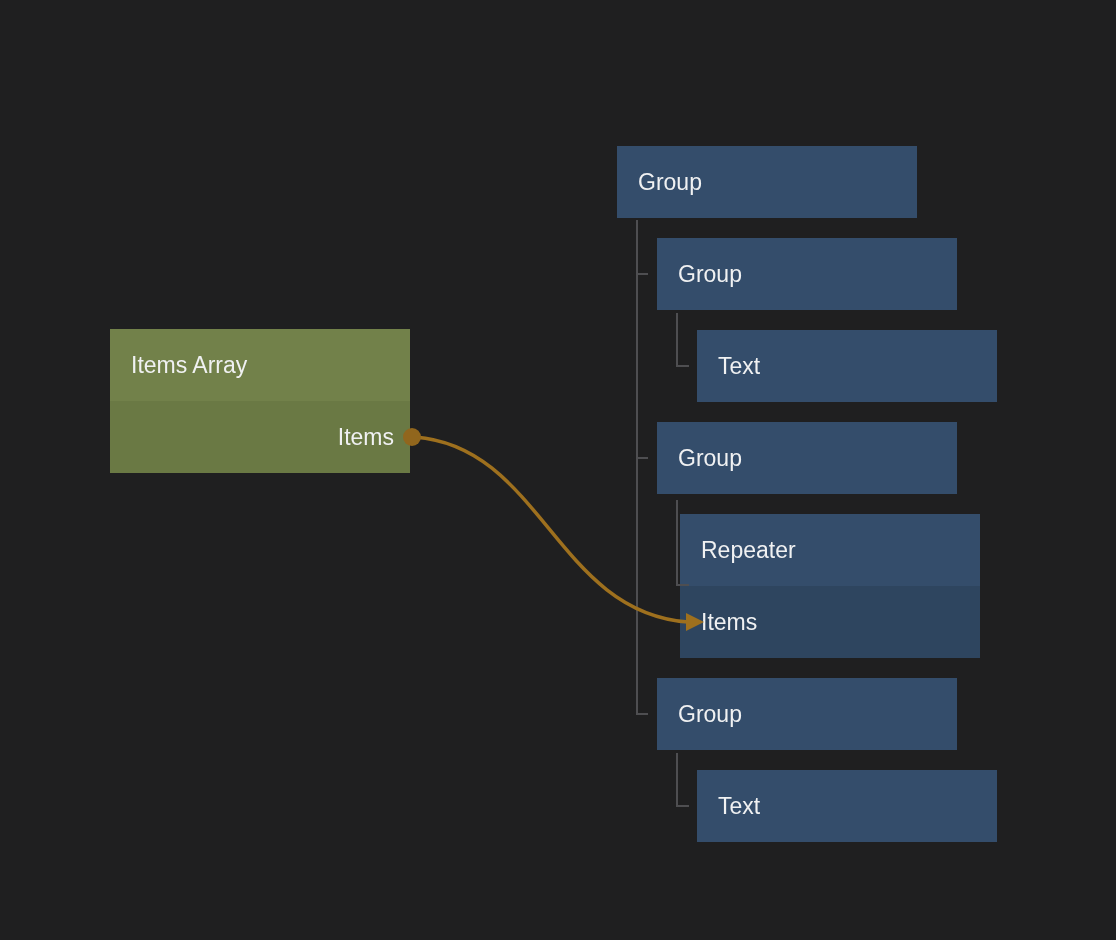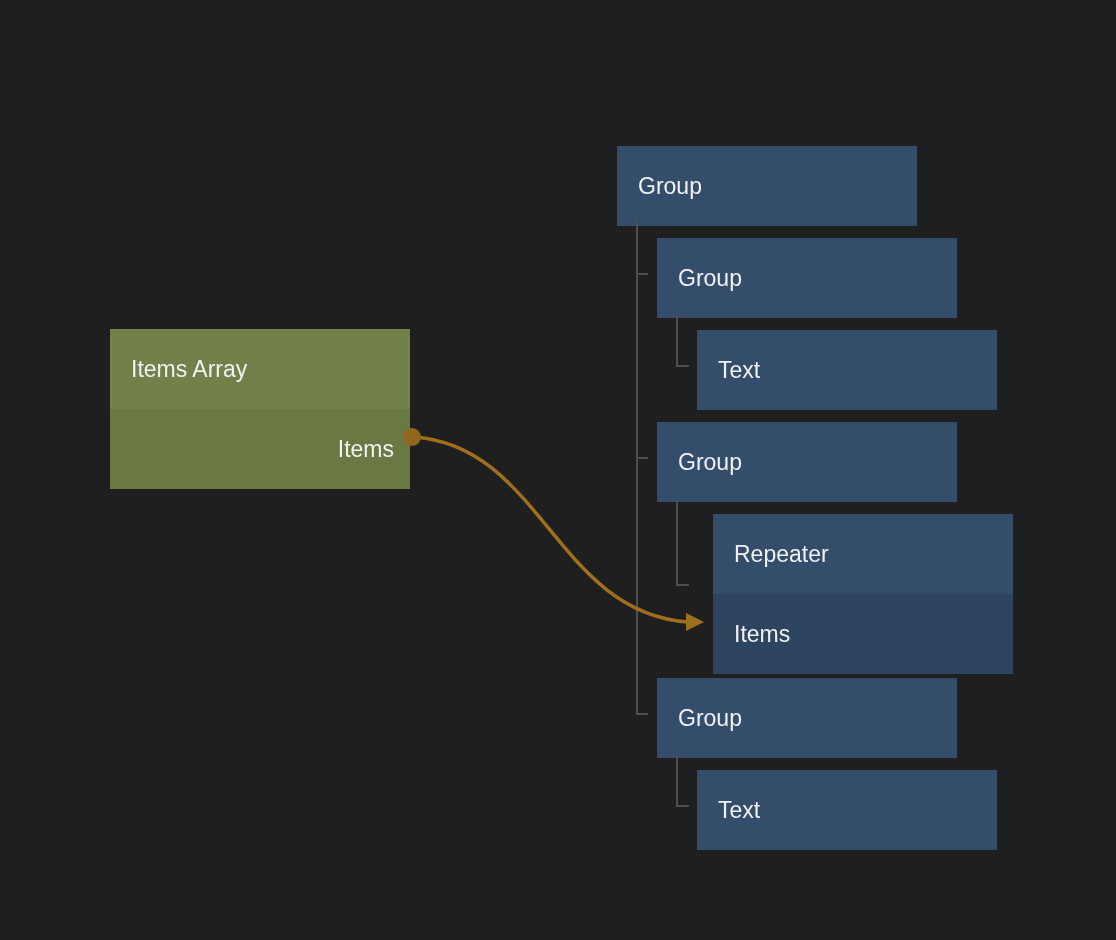--- a/index.html
+++ b/index.html
@@ -24,38 +24,38 @@
     font-family: "Liberation Sans", "DejaVu Sans", sans-serif;
     color: var(--label-text);
     font-size: 23px;
     font-weight: 400;
   }
   .node {
     position: absolute;
     width: 300px;
   }
   .node .row {
-    height: 80px;
+    height: 72px;
     display: flex;
     align-items: center;
     padding: 0 16px 0 21px;
   }
   .node.blue .row { background: var(--node-blue); }
   .node.blue .row.sub { background: var(--node-blue-row); }
   .node.green .row.header { background: var(--node-green-header); }
   .node.green .row.body   { background: var(--node-green-body); justify-content: flex-end; }
   .label { white-space: nowrap; }
 
   
   #n-static   { left: 110px; top: 329px; }
   #n-root     { left: 617px; top: 146px; }
   #n-group1   { left: 657px; top: 238px; }
   #n-text1    { left: 697px; top: 330px; }
   #n-group2   { left: 657px; top: 422px; }
-  #n-repeater { left: 713px; top: 514px; }
+  #n-repeater { left: 680px; top: 514px; }
   #n-group3   { left: 657px; top: 678px; }
   #n-text2    { left: 697px; top: 770px; }
 
   #overlay {
     position: absolute;
     left: 0; top: 0;
     width: 1116px; height: 940px;
     pointer-events: none;
   }
   .tree-line {

